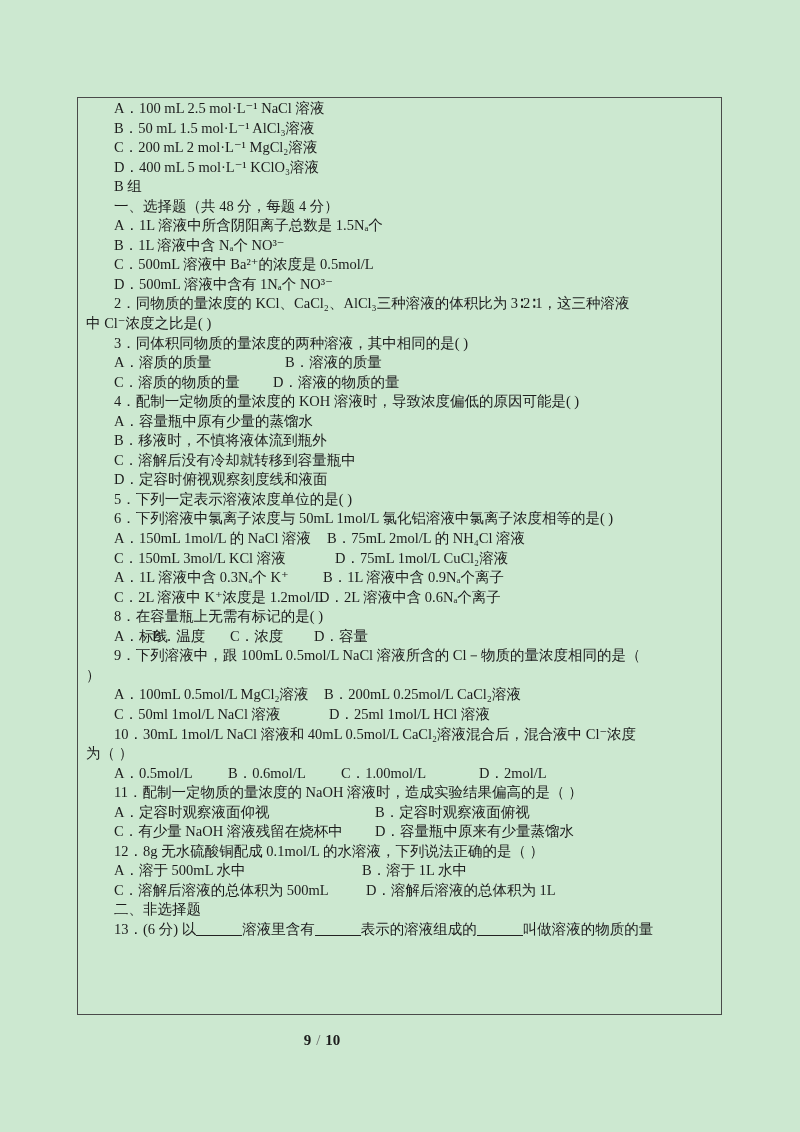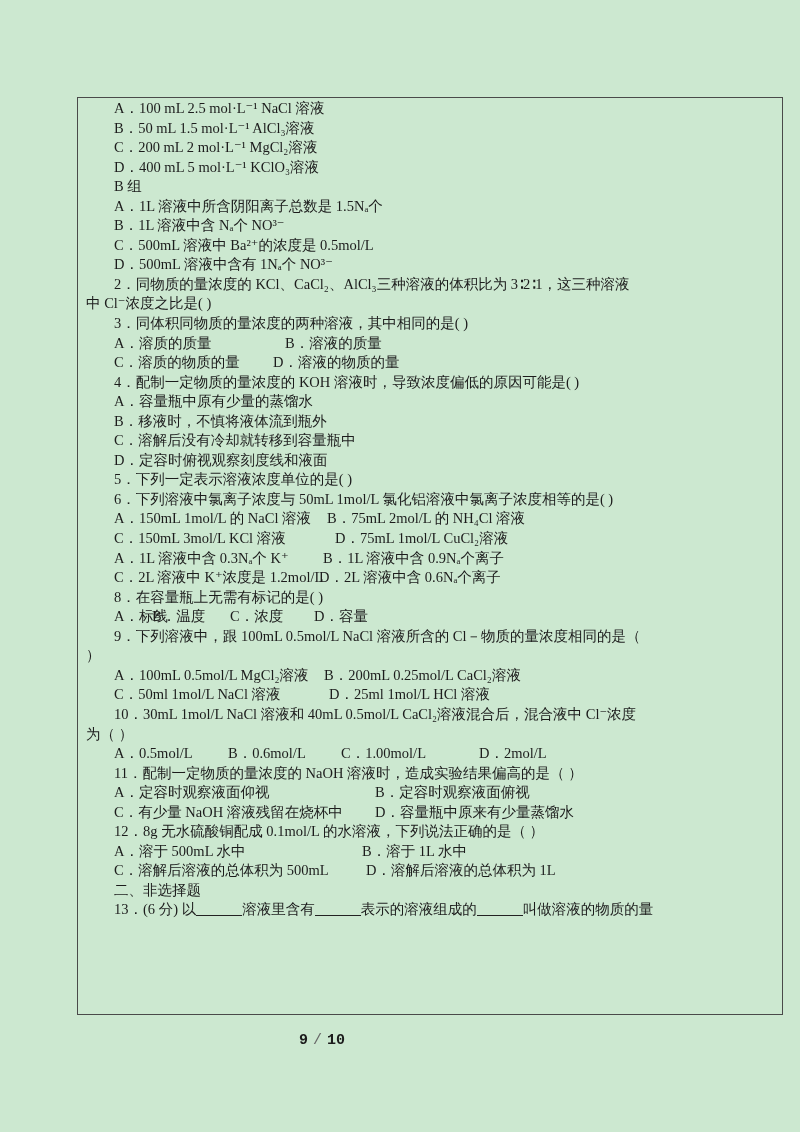--- a/index.html
+++ b/index.html
@@ -7,54 +7,55 @@
     width: 800px; height: 1132px;
     background: #cce8d0;
     font-family: "Liberation Serif", "DejaVu Serif", serif;
     color: #1c1c1c;
     position: relative;
     overflow: hidden;
   }
   .page-box {
     position: absolute;
     left: 77px; top: 97px;
-    width: 706px; height: 918px;
+    width: 645px; height: 918px;
     border: 1px solid #4a4a4a;
     box-sizing: border-box;
     padding: 1px 8px 0 8px;
   }
   .line {
     font-size: 14.5px;
     line-height: 19.55px;
     height: 19.55px;
     white-space: nowrap;
     position: relative;
   }
   .ind { padding-left: 28px; }
   .noind { padding-left: 0; }
   .col { position: absolute; top: 0; text-align: center; }
   .blank { display: inline-block; width: 46px; border-bottom: 1px solid #222; height: 14px; vertical-align: -2px; }
   .page-num {
     position: absolute; top: 1032px; left: 0; width: 644px;
     text-align: center; font-size: 15px; font-weight: bold;
-    font-family: Liberation Mono, monospace;
+    font-family: Liberation Serif, serif;
   }
   .page-num .slash { font-weight: normal; color: #666; margin: 0 5px; }
 </style>
 </head>
 <body>
 
 <div class="page-box">
 
   <div class="line ind">A．100 mL 2.5 mol·L⁻¹  NaCl 溶液</div>
   <div class="line ind">B．50 mL 1.5 mol·L⁻¹ AlCl₃溶液</div>
   <div class="line ind">C．200 mL 2 mol·L⁻¹ MgCl₂溶液</div>
   <div class="line ind">D．400 mL 5 mol·L⁻¹  KClO₃溶液</div>
 
   <div class="line ind">B 组</div>
+  <div class="line ind">一、选择题（共 48 分，每题 4 分）</div>
 
   <div class="line ind">A．1L 溶液中所含阴阳离子总数是 1.5Nₐ个</div>
   <div class="line ind">B．1L 溶液中含 Nₐ个 NO³⁻</div>
   <div class="line ind">C．500mL 溶液中 Ba²⁺的浓度是 0.5mol/L</div>
   <div class="line ind">D．500mL 溶液中含有 1Nₐ个 NO³⁻</div>
 
   <div class="line ind">2．同物质的量浓度的 KCl、CaCl₂、AlCl₃三种溶液的体积比为 3∶2∶1，这三种溶液</div>
   <div class="line noind">中 Cl⁻浓度之比是(    )</div>
 
   <div class="line ind">3．同体积同物质的量浓度的两种溶液，其中相同的是(    )</div>

